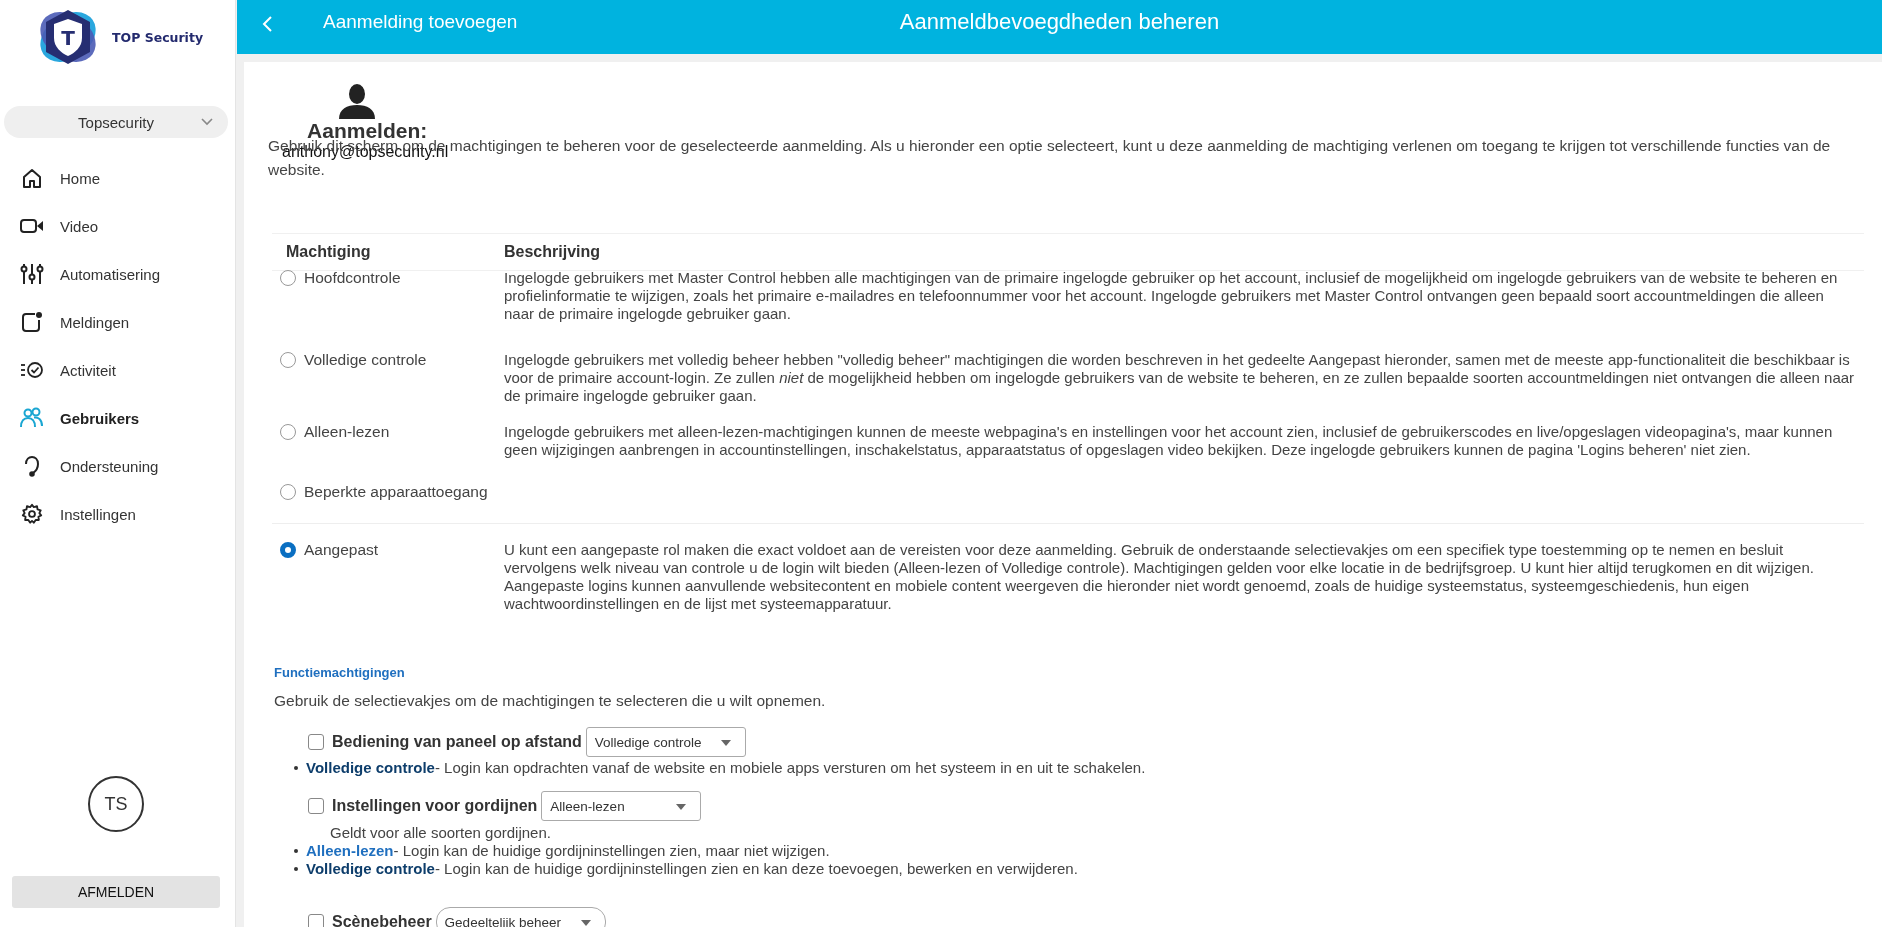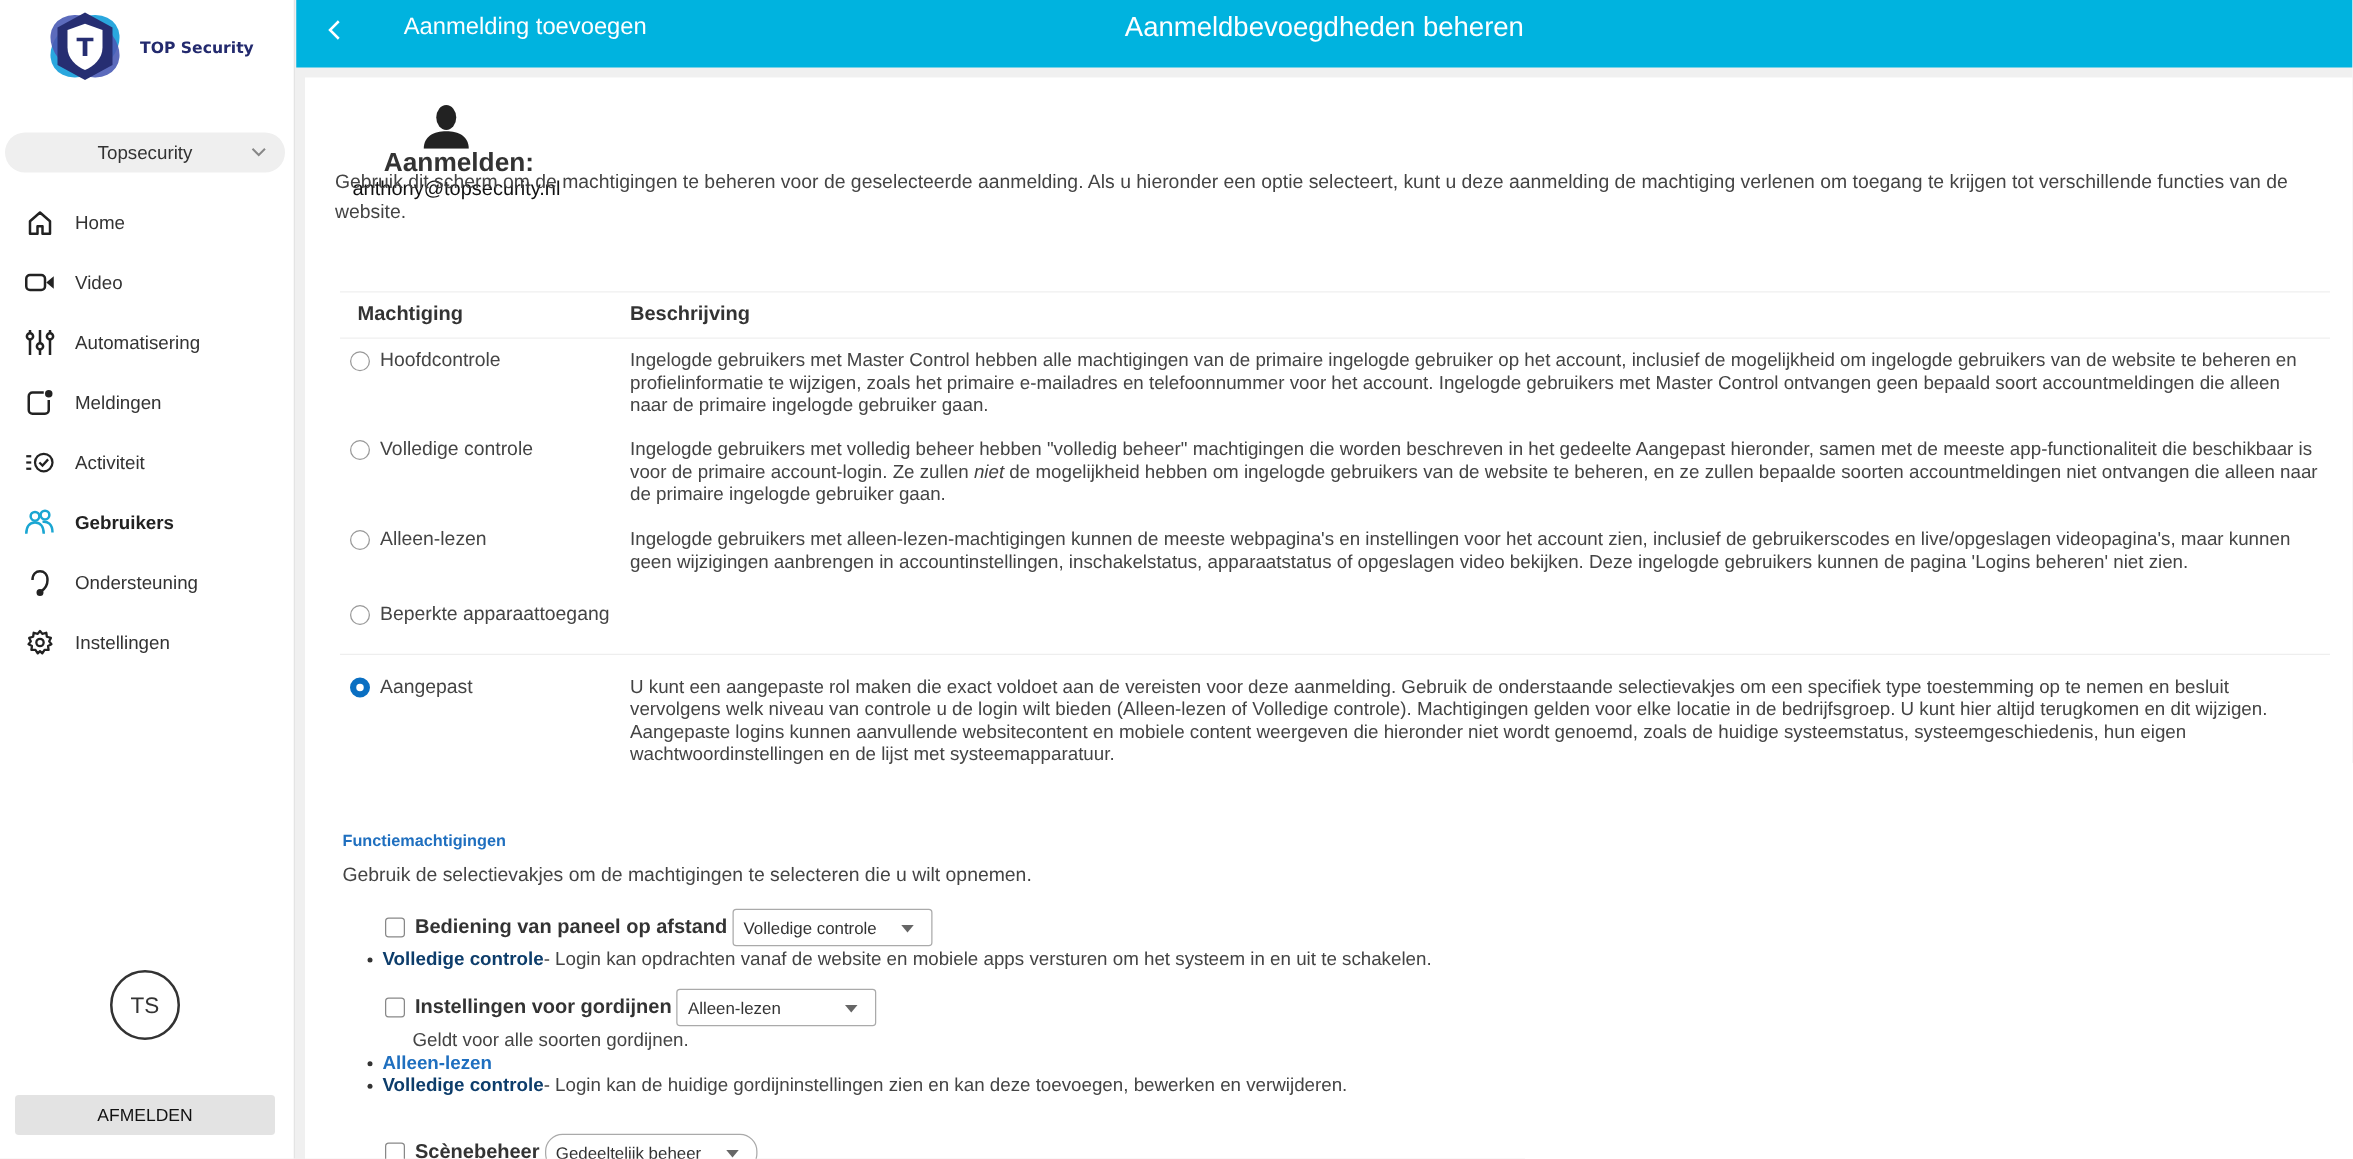--- a/index.html
+++ b/index.html
@@ -187,21 +187,21 @@
     </div>
 
     <p class="intro" style="top: 72px;">Gebruik dit scherm om de machtigingen te beheren voor de geselecteerde aanmelding. Als u hieronder een optie selecteert, kunt u deze aanmelding de machtiging verlenen om toegang te krijgen tot verschillende functies van de website.</p>
 
     <div class="perm-table" style="top: 171px;">
       <div class="perm-head">
         <div class="col1">Machtiging</div>
         <div class="col2">Beschrijving</div>
       </div>
 
-      <div class="perm-row" style="position:absolute; top:47px; width:100%;">
+      <div class="perm-row" style="position:absolute; top:36px; width:100%;">
         <label class="col1">
           <span class="radio"></span>
           <span>Hoofdcontrole</span>
         </label>
         <div class="col2">Ingelogde gebruikers met Master Control hebben alle machtigingen van de primaire ingelogde gebruiker op het account, inclusief de mogelijkheid om ingelogde gebruikers van de website te beheren en profielinformatie te wijzigen, zoals het primaire e-mailadres en telefoonnummer voor het account. Ingelogde gebruikers met Master Control ontvangen geen bepaald soort accountmeldingen die alleen naar de primaire ingelogde gebruiker gaan.</div>
       </div>
 
       <div class="perm-row" style="position:absolute; top:118px; width:100%;">
         <label class="col1">
           <span class="radio"></span>
@@ -258,20 +258,21 @@
       <span class="feature-label">Instellingen voor gordijnen</span>
       <div class="dropdown" style="width:160px;">
         <span>Alleen-lezen</span>
         <span class="caret"></span>
       </div>
     </div>
     <div class="sub" style="left: 86px; top: 762px;">Geldt voor alle soorten gordijnen.</div>
     <div class="bullet" style="left: 50px; top: 780px;">
       <span class="dot"></span>
       <span class="kw-blue">Alleen-lezen</span>
+        <span> - Login kan de huidige gordijninstellingen zien, maar niet wijzigen.</span>
     </div>
     <div class="bullet" style="left: 50px; top: 798px;">
       <span class="dot"></span>
       <span class="kw-dark">Volledige controle</span>
         <span> - Login kan de huidige gordijninstellingen zien en kan deze toevoegen, bewerken en verwijderen.</span>
     </div>
 
     <div class="feature" style="top: 845px;">
       <span class="cbox"></span>
       <span class="feature-label">Scènebeheer</span>

